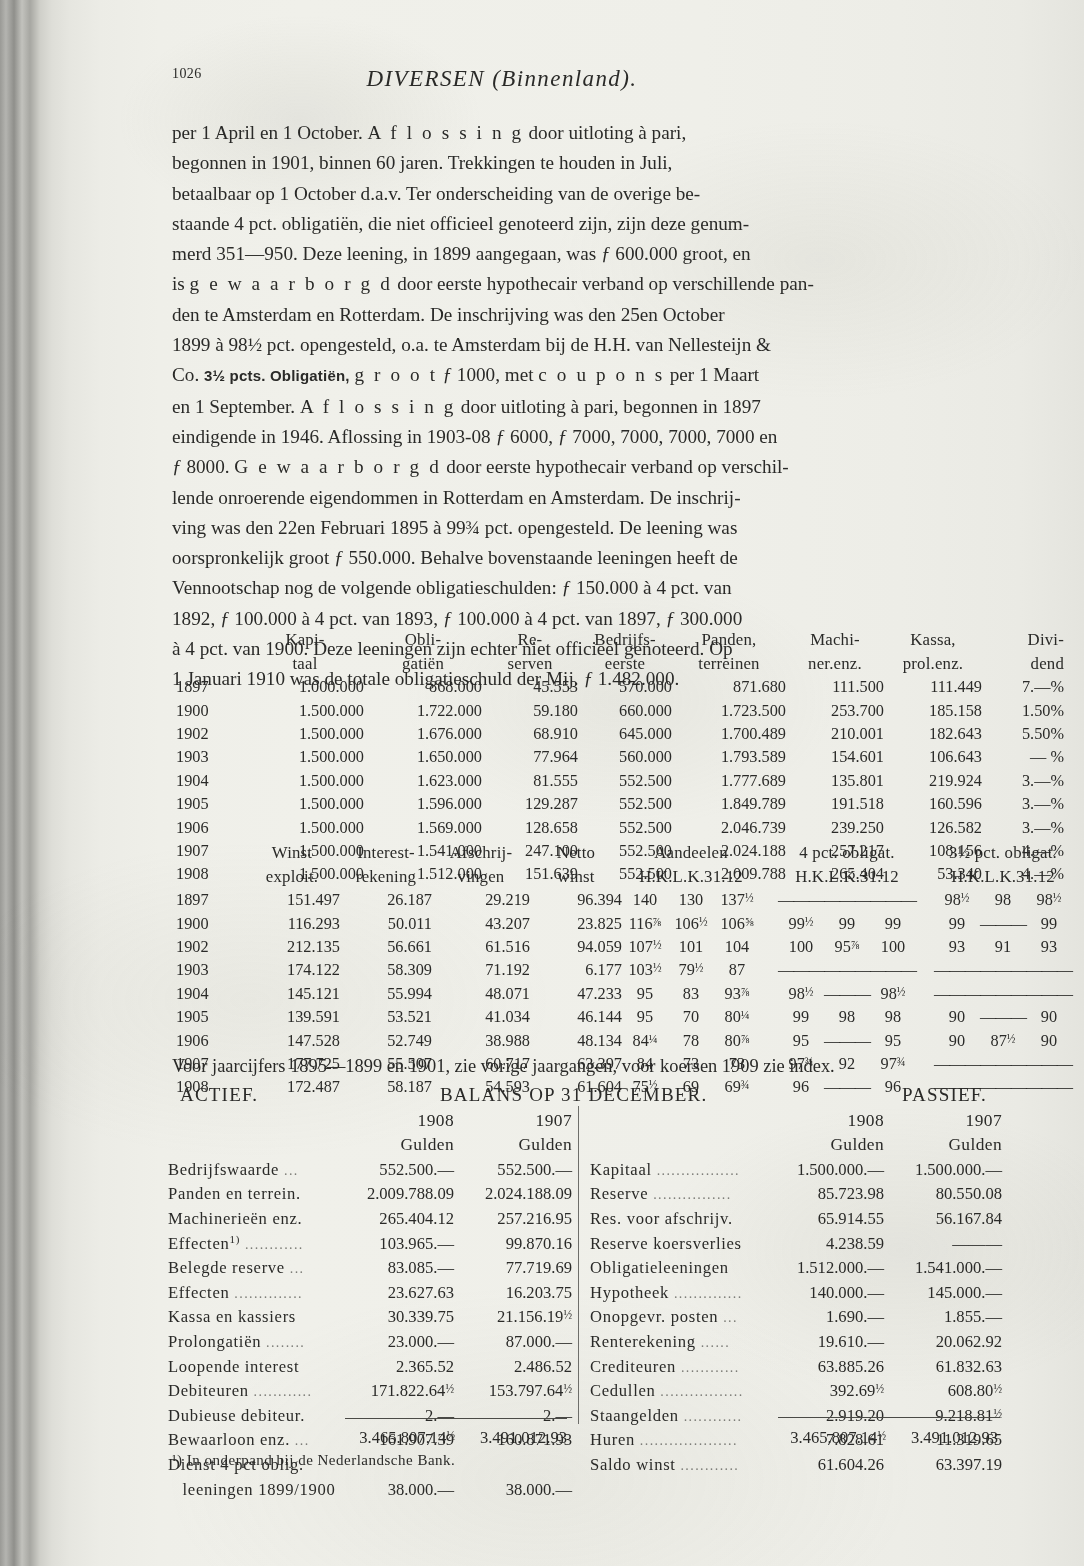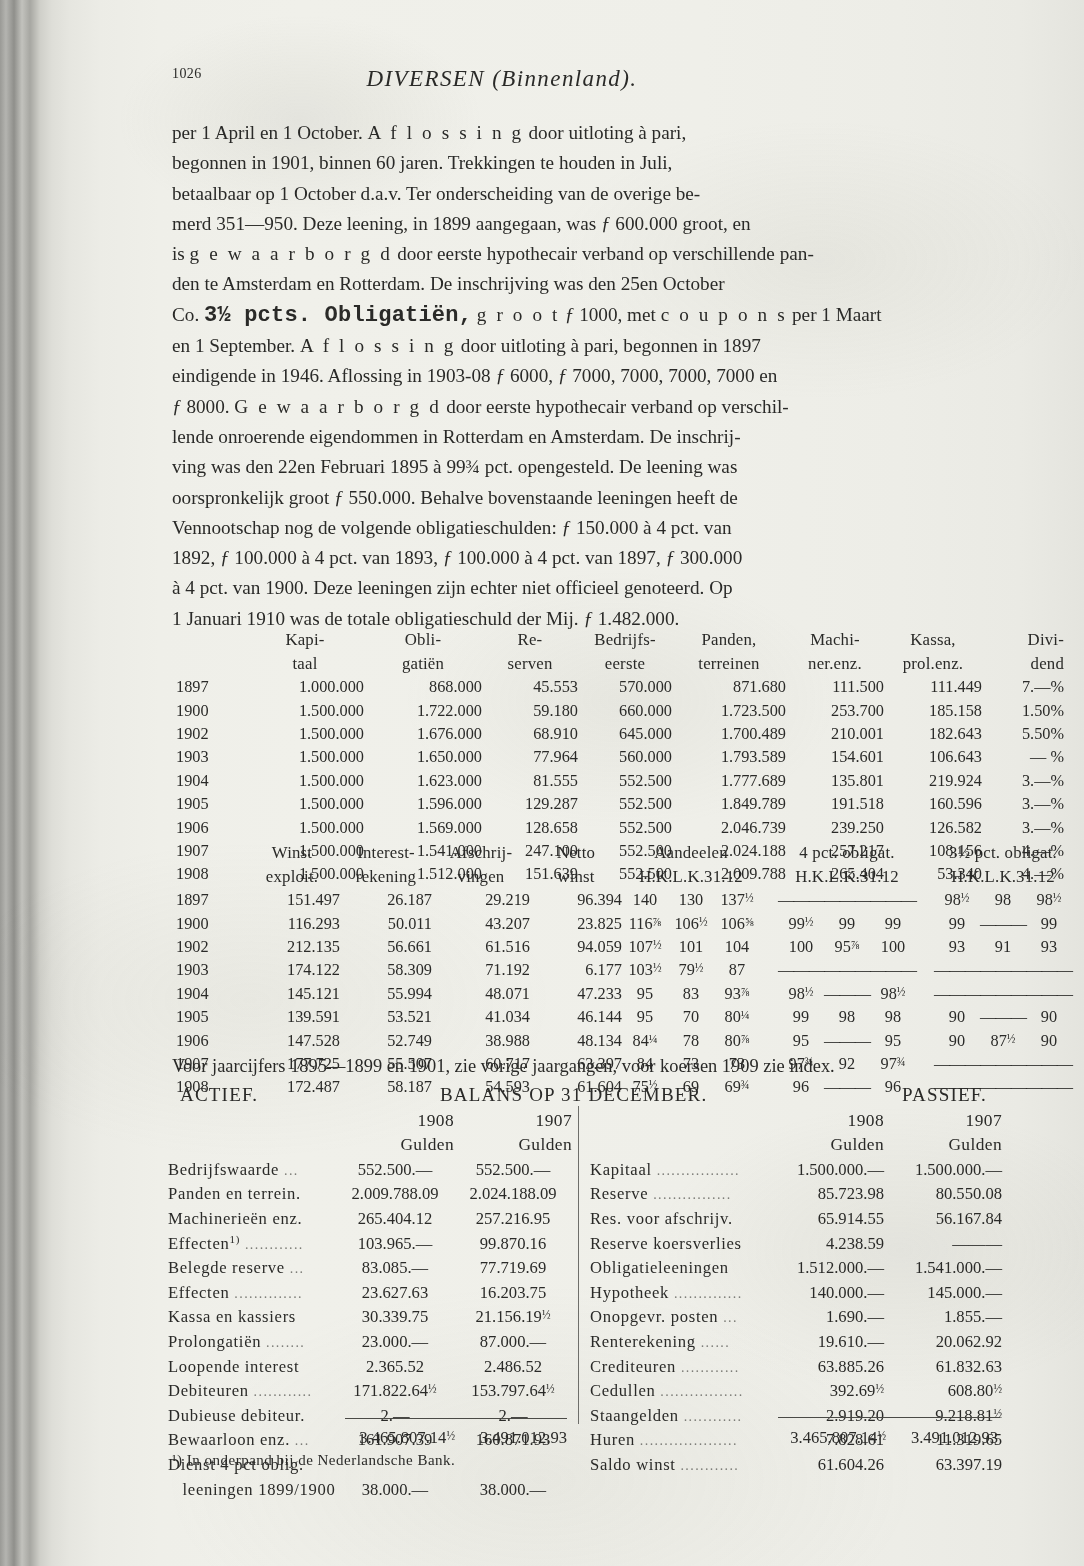--- a/index.html
+++ b/index.html
@@ -84,22 +84,22 @@
     width: 790px;
     font-size: 19.2px;
     line-height: 30.3px;
     text-align: justify;
   }
   .bodytext .ln {
     display: block;
     white-space: nowrap;
   }
   .sp { letter-spacing: 2.6px; }
-  .bold { font-weight: bold; font-size: 22px; letter-spacing: 0.2px;
-          font-family: Liberation Mono, monospace; }
+  .bold { font-weight: bold; font-size: 15px; letter-spacing: 0.2px;
+          font-family: Liberation Sans, sans-serif; }
   .fr { font-style: italic; font-family: "Liberation Serif", serif; }
 
   
   .tbl {
     position: absolute;
     font-size: 16.3px;
     border-collapse: collapse;
   }
   .tbl td, .tbl th {
     padding: 0;
@@ -172,21 +172,21 @@
   #bal-right { left: 590px; width: 412px; }
   .bal-table { width: 100%; border-collapse: collapse; }
   .bal-table td { padding: 0; height: 24.6px; vertical-align: bottom; white-space: nowrap; }
   .bal-lbl { text-align: left; letter-spacing: 0.7px; position: relative; }
   .bal-lbl .leader {
     color: #7d7d78;
     letter-spacing: 1.4px;
     font-size: 14px;
   }
   .bal-v { text-align: right; }
-  #bal-left  .bal-v { width: 118px; text-align: center; }
+  #bal-left  .bal-v { width: 118px; }
   #bal-right .bal-v { width: 118px; }
   .bal-hd { text-align: right; font-size: 17.4px; letter-spacing: 0.4px; height: 23px; }
 
   .divider {
     position: absolute;
     left: 578px;
     top: 1106px;
     width: 1px;
     height: 318px;
     background: #6e6e6a;
@@ -225,23 +225,25 @@
 
   <div class="hdr">
     <span class="folio">1026</span>
     <span class="runhead">DIVERSEN (Binnenland).</span>
   </div>
 
   <div class="bodytext" id="bodytext">
       <span class="ln">per 1 April en 1 October. <span class="sp">A f l o s s i n g</span> door uitloting à pari,</span>
       <span class="ln">begonnen in 1901, binnen 60 jaren. Trekkingen te houden in Juli,</span>
       <span class="ln">betaalbaar op 1 October d.a.v. Ter onderscheiding van de overige be-</span>
+      <span class="ln">staande 4 pct. obligatiën, die niet officieel genoteerd zijn, zijn deze genum-</span>
       <span class="ln">merd 351—950. Deze leening, in 1899 aangegaan, was <span class="fr">ƒ</span> 600.000 groot, en</span>
       <span class="ln">is <span class="sp">g e w a a r b o r g d</span> door eerste hypothecair verband op verschillende pan-</span>
       <span class="ln">den te Amsterdam en Rotterdam. De inschrijving was den 25en October</span>
+      <span class="ln">1899 à 98½ pct. opengesteld, o.a. te Amsterdam bij de H.H. van Nellesteijn &amp;</span>
       <span class="ln">Co. <span class="bold">3½ pcts. Obligatiën,</span> <span class="sp">g r o o t</span> <span class="fr">ƒ</span> 1000, met <span class="sp">c o u p o n s</span> per 1 Maart</span>
       <span class="ln">en 1 September. <span class="sp">A f l o s s i n g</span> door uitloting à pari, begonnen in 1897</span>
       <span class="ln">eindigende in 1946. Aflossing in 1903-08 <span class="fr">ƒ</span> 6000, <span class="fr">ƒ</span> 7000, 7000, 7000, 7000 en</span>
       <span class="ln"><span class="fr">ƒ</span> 8000. <span class="sp">G e w a a r b o r g d</span> door eerste hypothecair verband op verschil-</span>
       <span class="ln">lende onroerende eigendommen in Rotterdam en Amsterdam. De inschrij-</span>
       <span class="ln">ving was den 22en Februari 1895 à 99¾ pct. opengesteld. De leening was</span>
       <span class="ln">oorspronkelijk groot <span class="fr">ƒ</span> 550.000. Behalve bovenstaande leeningen heeft de</span>
       <span class="ln">Vennootschap nog de volgende obligatieschulden: <span class="fr">ƒ</span> 150.000 à 4 pct. van</span>
       <span class="ln">1892, <span class="fr">ƒ</span> 100.000 à 4 pct. van 1893, <span class="fr">ƒ</span> 100.000 à 4 pct. van 1897, <span class="fr">ƒ</span> 300.000</span>
       <span class="ln">à 4 pct. van 1900. Deze leeningen zijn echter niet officieel genoteerd. Op</span>

